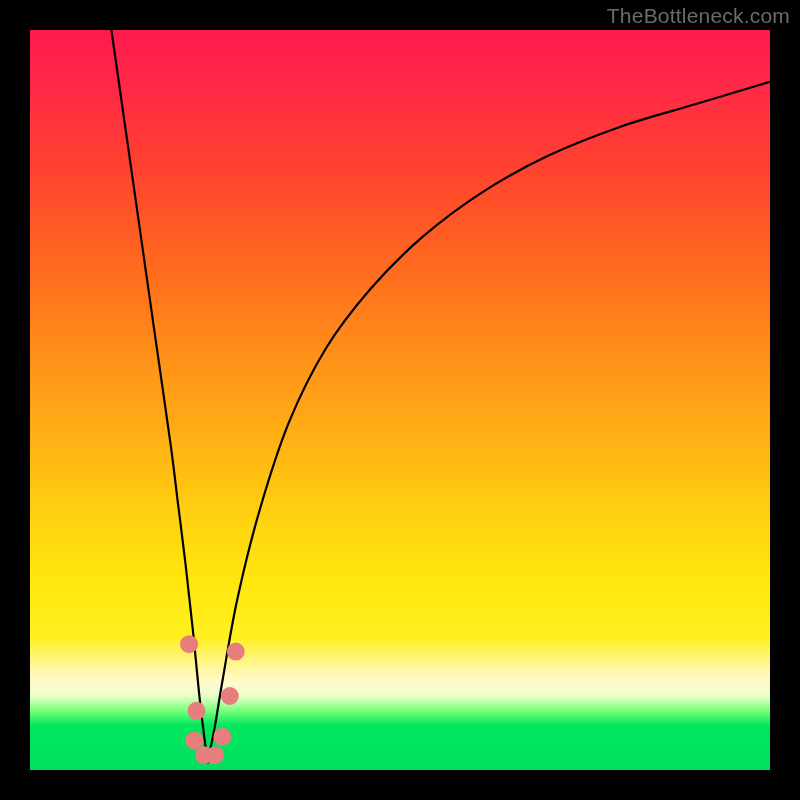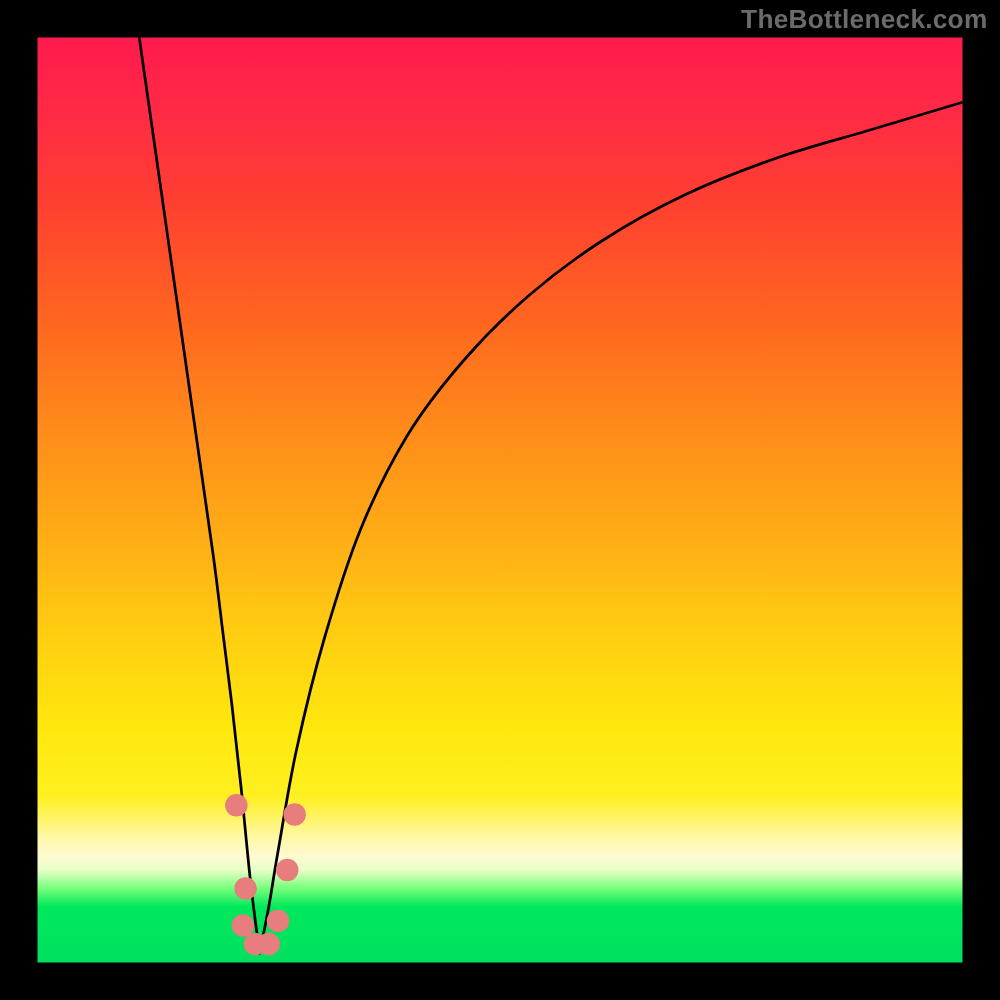--- a/index.html
+++ b/index.html
@@ -44,21 +44,21 @@
       #00e85c 94%,
       #00e060 100%
     );
   }
   .watermark {
     position: absolute;
     top: 4px;
     right: 10px;
     color: #6b6b6b;
     font-size: 21px;
-    font-weight: 700;
+    font-weight: 400;
     letter-spacing: 0.2px;
     user-select: none;
   }
   svg.curves {
     position: absolute;
     left: 0;
     top: 0;
     width: 740px;
     height: 740px;
   }

